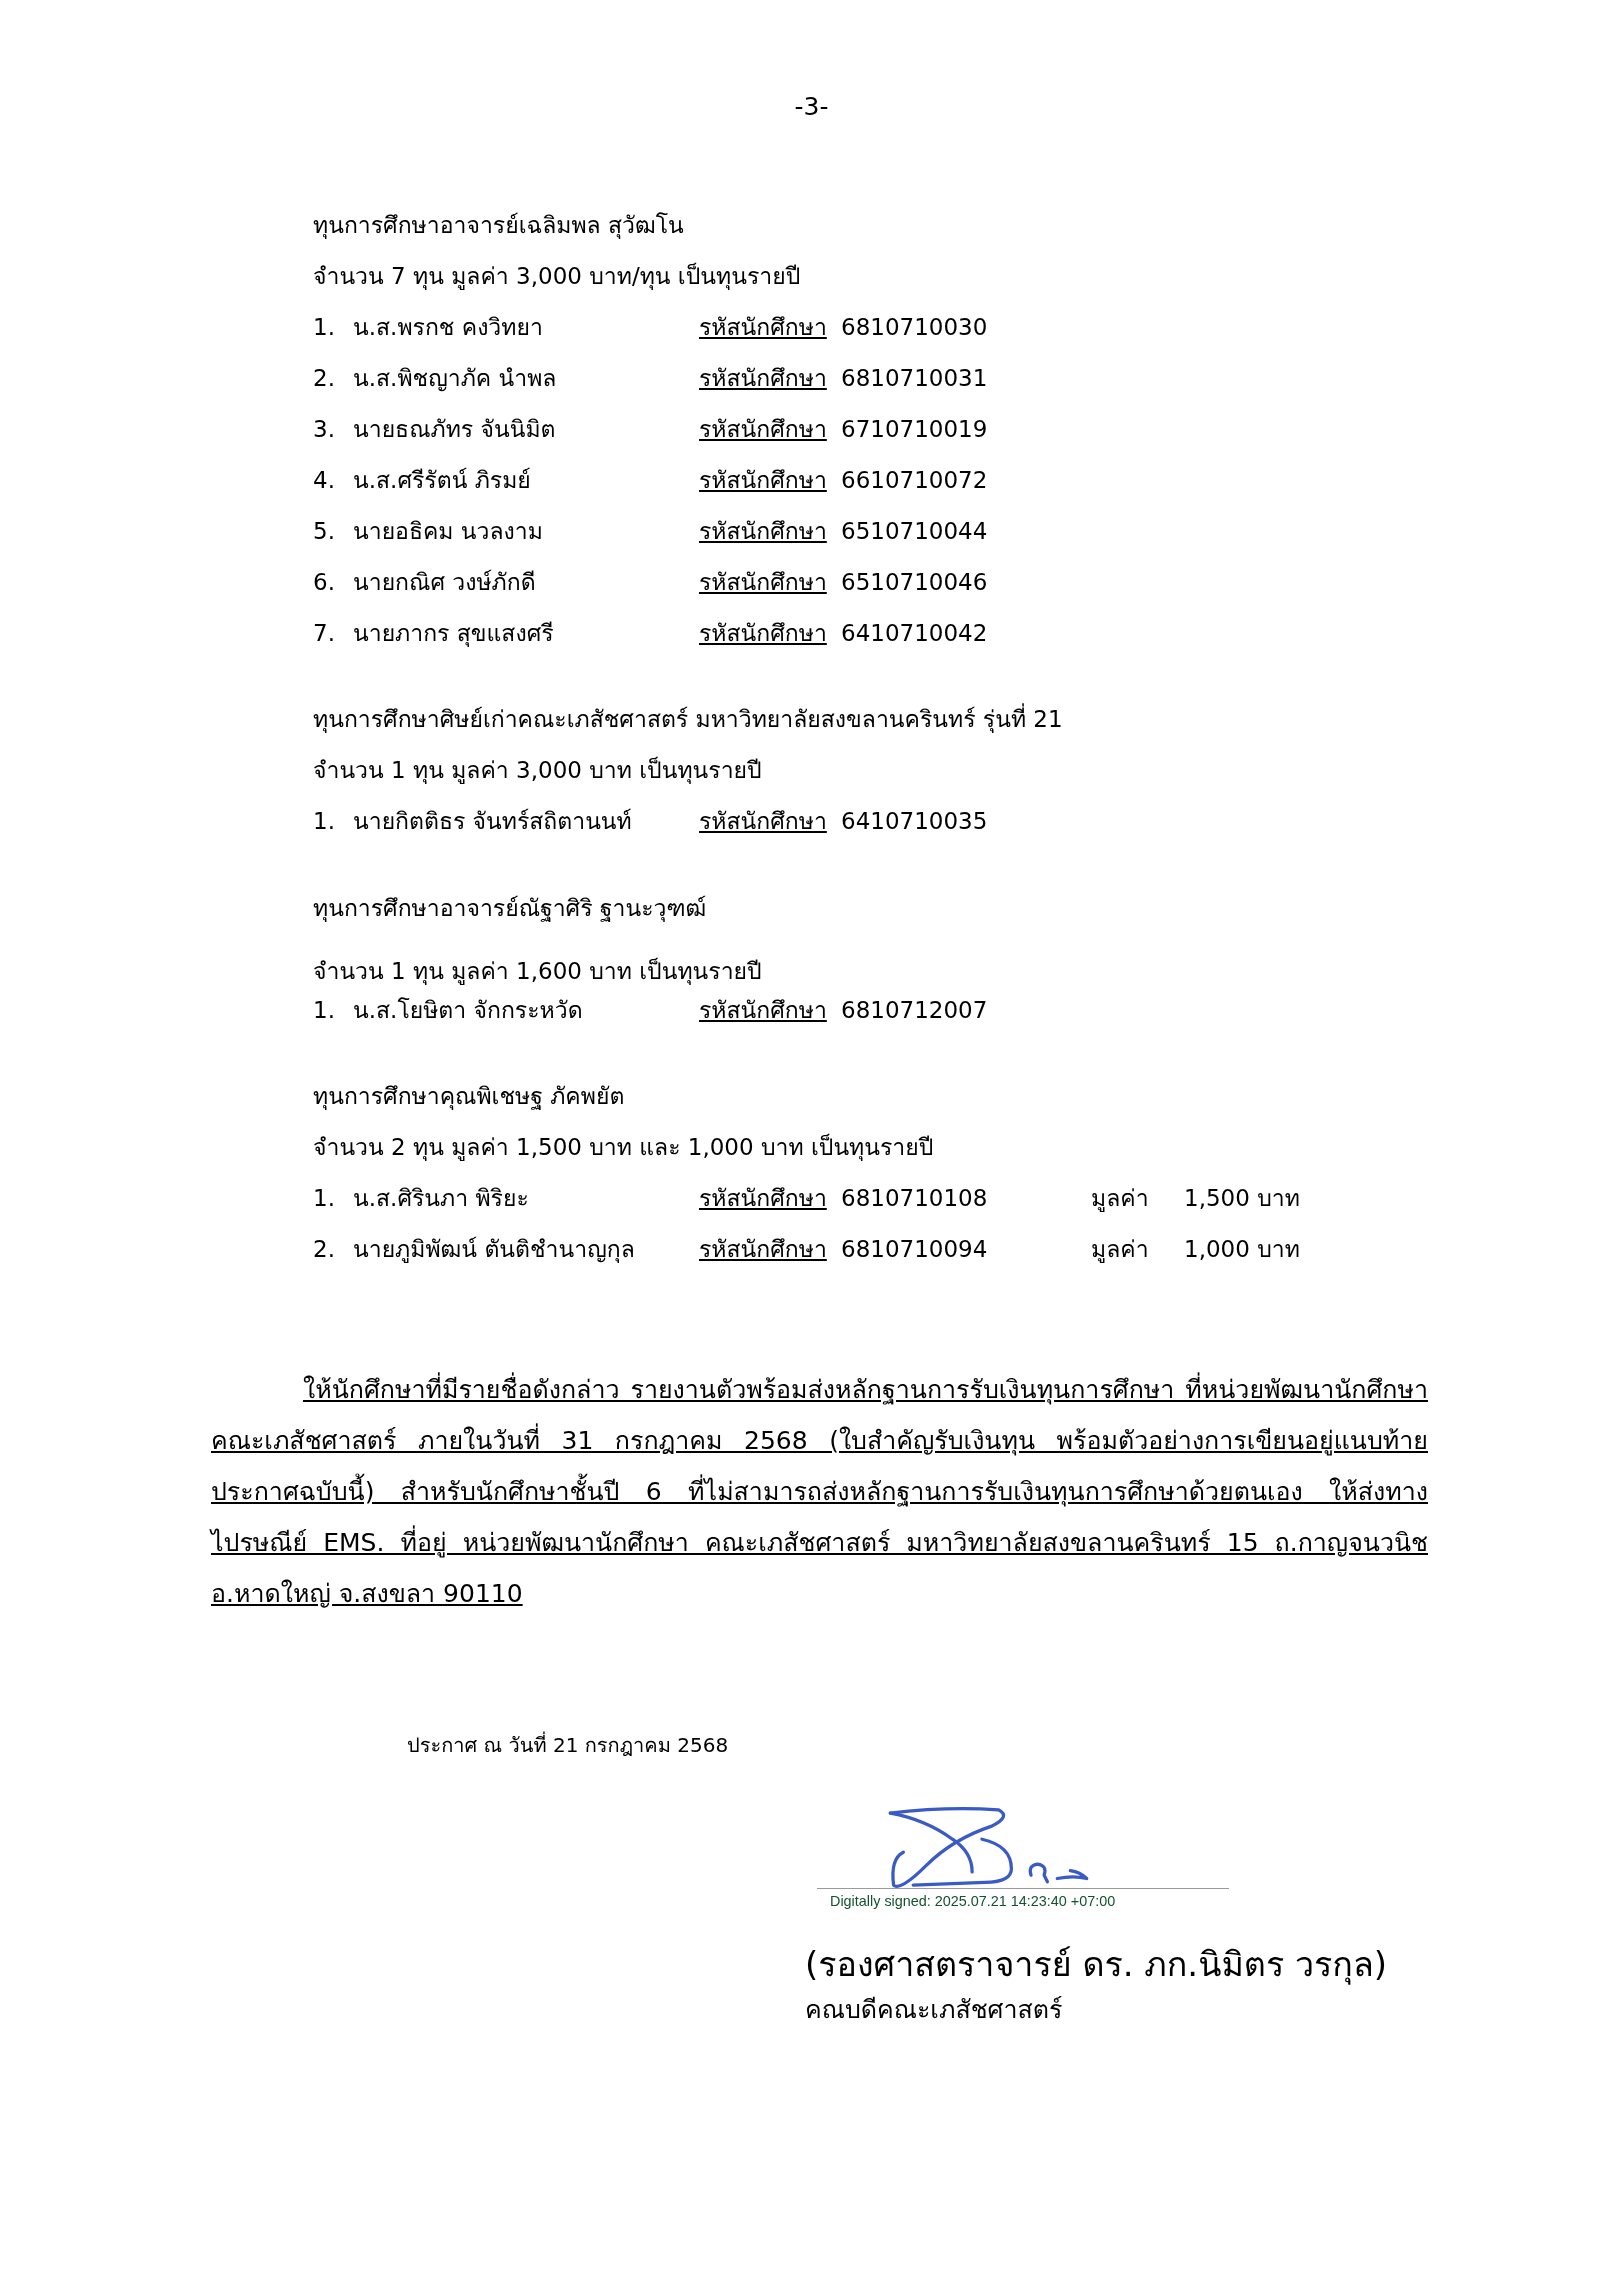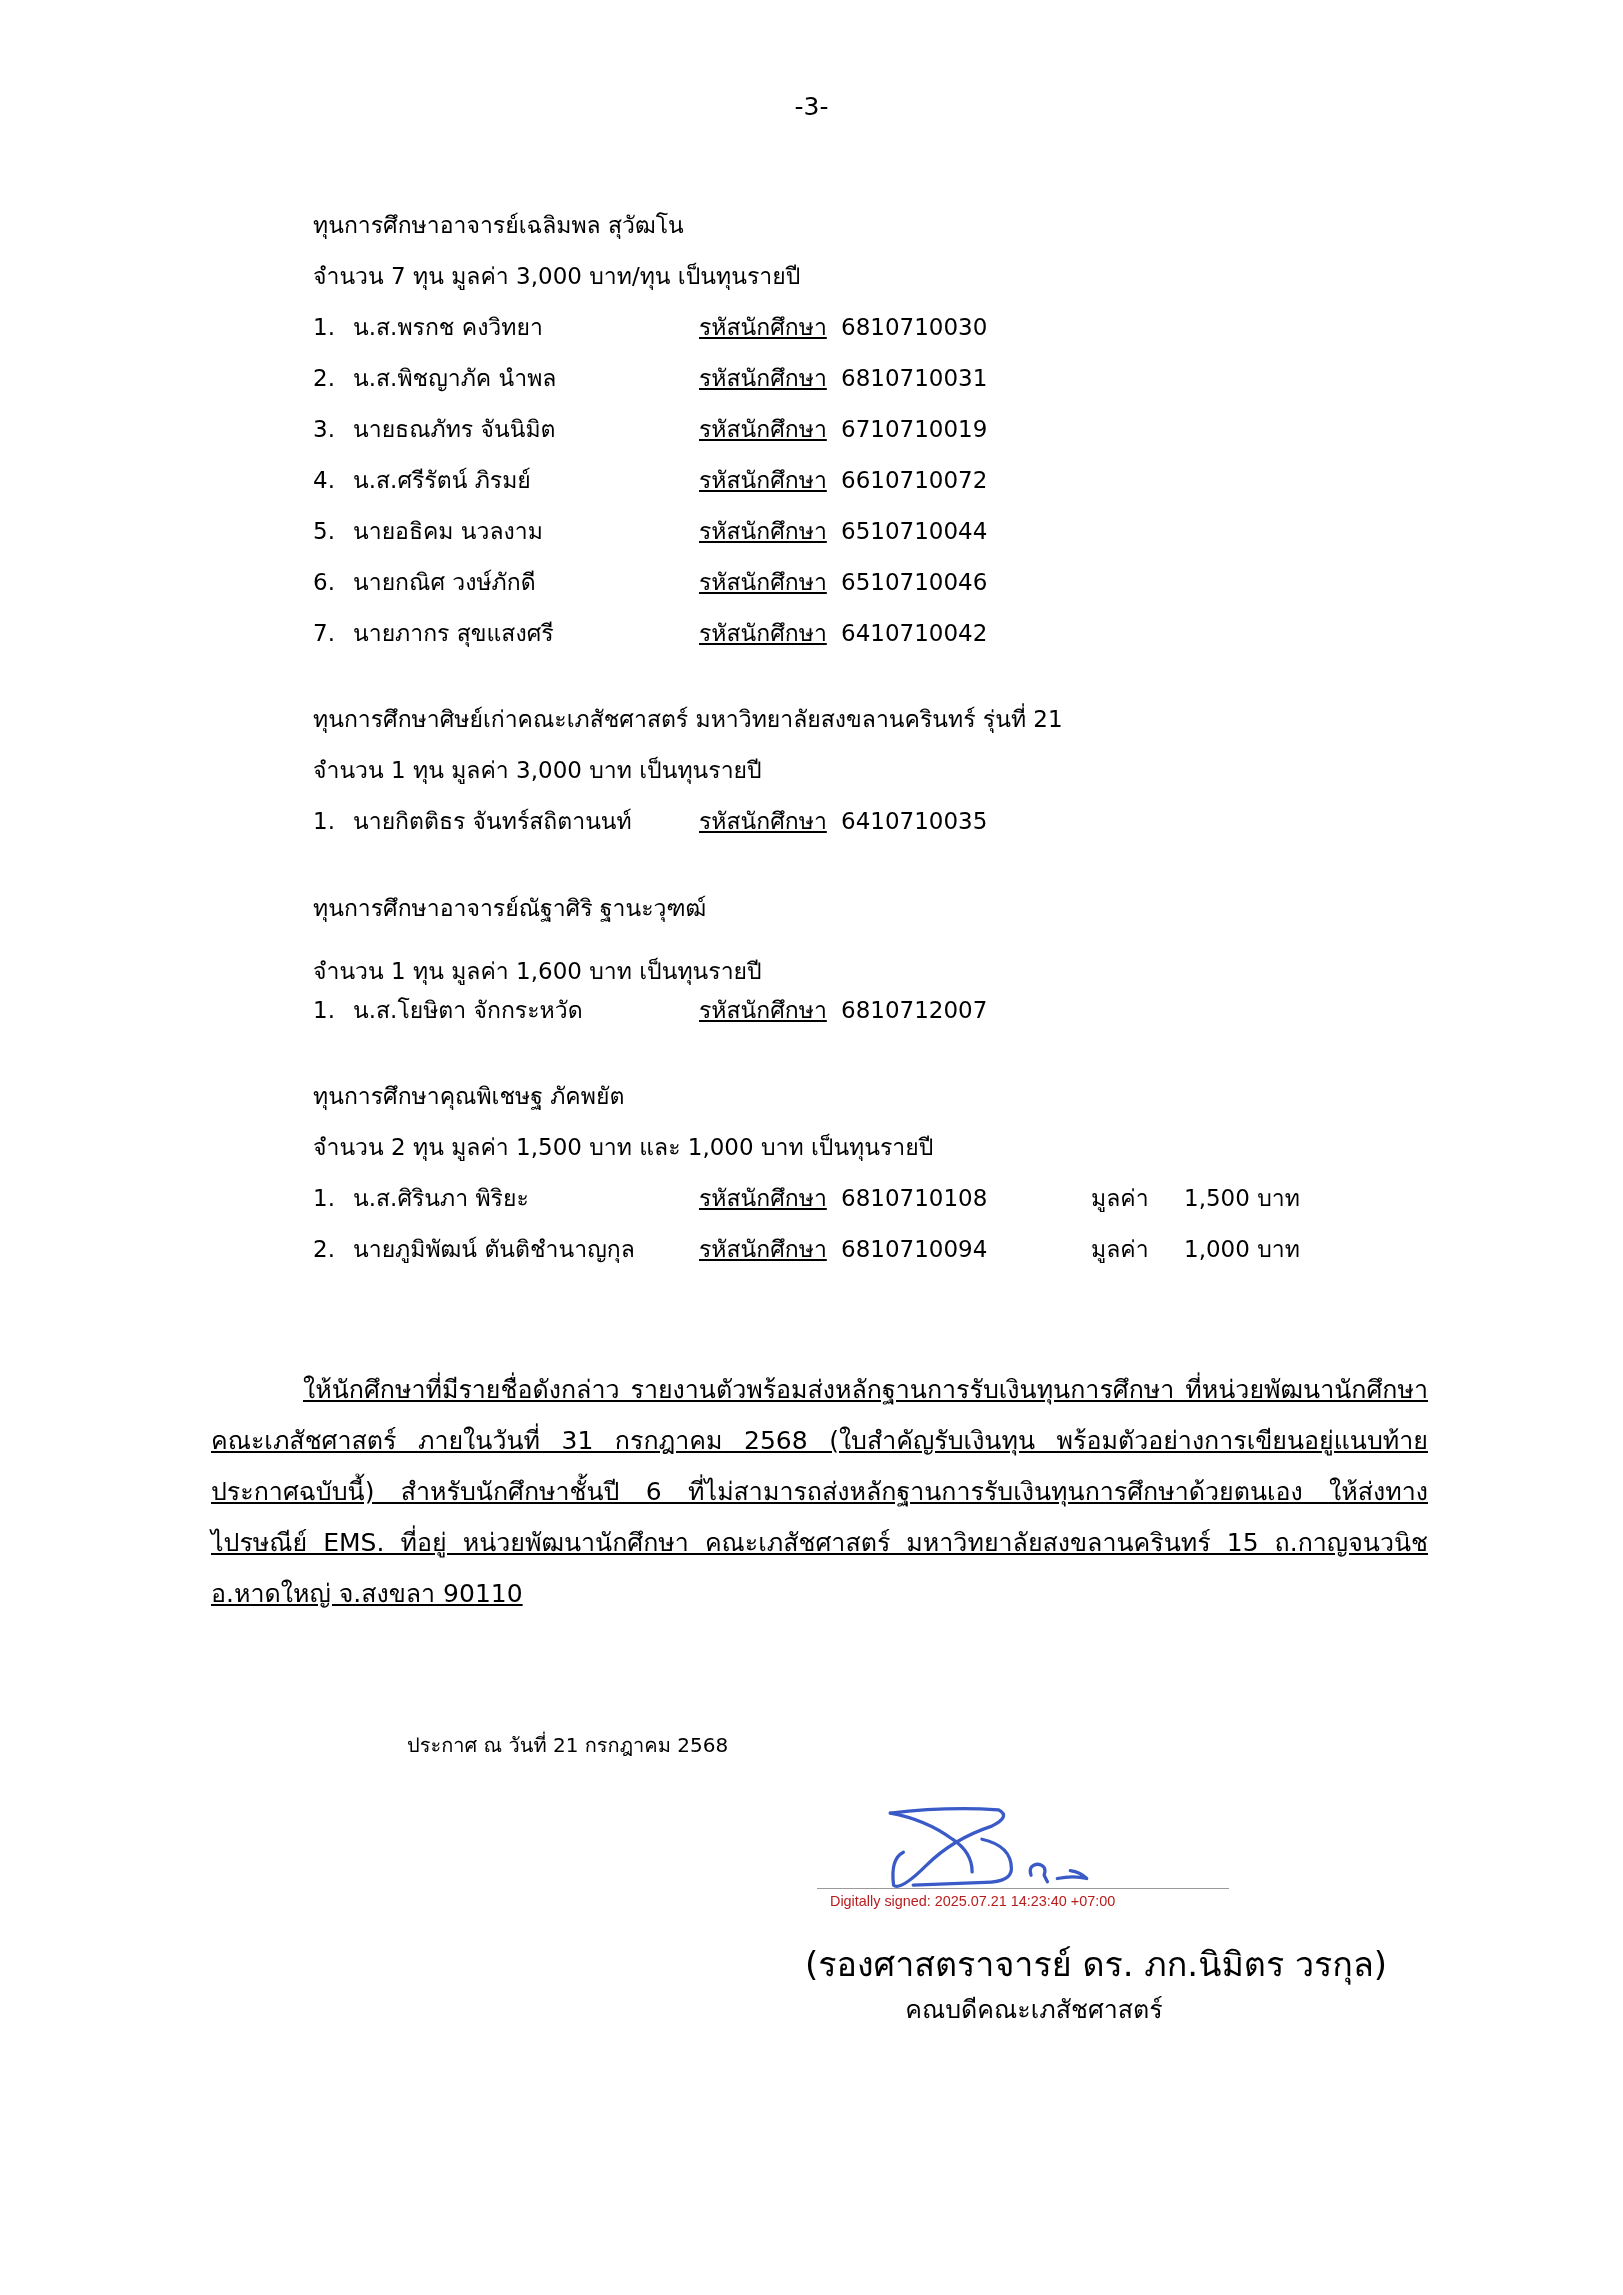--- a/index.html
+++ b/index.html
@@ -12,23 +12,23 @@
   .col-name { position: absolute; left: 353px; text-align: right; }
   .col-idlabel { position: absolute; left: 699px; text-decoration: underline; }
   .col-idnum { position: absolute; left: 841px; }
   .col-amtlabel { position: absolute; left: 1091px; }
   .col-amtval { position: absolute; left: 1184px; }
   .para { position: absolute; left: 211px; width: 1217px; font-size: 25px; line-height: 51px; text-align: justify; text-decoration: underline; }
   .para .indent { display: inline-block; width: 92px; }
   .announce { position: absolute; left: 407px; top: 1726px; font-size: 20px; line-height: 39px; white-space: nowrap; }
   .sig-area { position: absolute; left: 815px; top: 1767px; width: 419px; height: 151px; }
   .sig-rule { position: absolute; left: 817px; top: 1888px; width: 412px; height: 1.3px; background: #9a9a9a; }
-  .sig-caption { position: absolute; left: 830px; top: 1893px; font-size: 14.4px; color: #b91c1c; white-space: nowrap; font-family: "Liberation Sans", sans-serif; }
+  .sig-caption { position: absolute; left: 830px; top: 1893px; font-size: 14.4px; color: #14532d; white-space: nowrap; font-family: "Liberation Sans", sans-serif; }
   .signer-name { position: absolute; top: 1937px; left: 805px; width: 458px; text-align: center; font-size: 34px; white-space: nowrap; }
-  .signer-title { position: absolute; top: 1989px; left: 805px; width: 458px; text-align: center; font-size: 25px; white-space: nowrap; }
+  .signer-title { position: absolute; top: 1989px; left: 805px; width: 458px; text-align: left; font-size: 25px; white-space: nowrap; }
 </style>
 </head>
 <body>
 
 <div class="page-num">-3-</div>
 
 <div>
   <div class="line block-left" style="top:206px">ทุนการศึกษาอาจารย์เฉลิมพล สุวัฒโน</div>
   <div class="line block-left" style="top:257px">จำนวน 7 ทุน มูลค่า 3,000 บาท/ทุน เป็นทุนรายปี</div>
 

